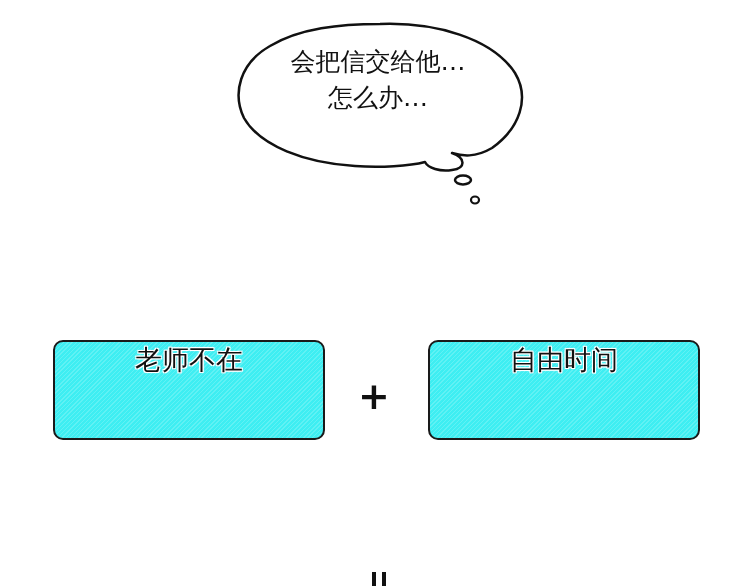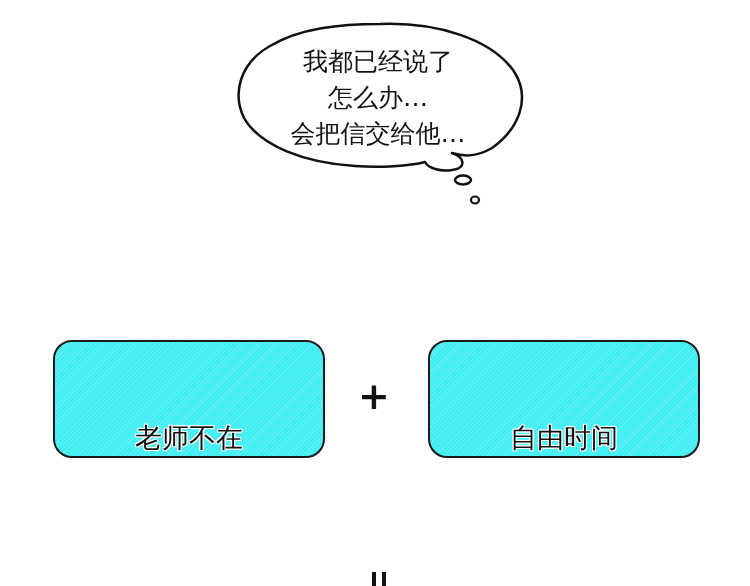--- a/index.html
+++ b/index.html
@@ -8,25 +8,25 @@
     background: #ffffff;
     font-family: "DejaVu Sans", "Liberation Sans", sans-serif;
   }
   .bubble-svg { position: absolute; left: 230px; top: 18px; }
   .bubble-text {
     position: absolute; left: 258px; top: 44px; width: 240px;
     text-align: center; font-size: 25px; line-height: 36px; color: #111;
   }
   .bubble-text div { white-space: nowrap; }
   .box {
-    position: absolute; top: 340px; height: 118px;
-    border: 2px solid #1a1a1a; border-radius: 19px;
+    position: absolute; top: 340px; height: 100px;
+    border: 2px solid #1a1a1a; border-radius: 10px;
     background: #3eeef2;
     background-image: repeating-linear-gradient(135deg, rgba(255,255,255,0.18) 0 1px, rgba(0,0,0,0) 1px 3px);
-    display: flex; align-items: flex-end; justify-content: center;
+    display: flex; align-items: flex-start; justify-content: center;
     box-sizing: border-box;
   }
   .box span {
     font-size: 27px; color: #111;
     text-shadow: 0 0 2px #fff, 0 0 2px #fff, 1px 1px 0 #fff, -1px -1px 0 #fff, 1px -1px 0 #fff, -1px 1px 0 #fff;
   }
   .box-left { left: 53px; width: 272px; }
   .box-right { left: 428px; width: 272px; }
   .plus {
     position: absolute; left: 358px; top: 376px; font-size: 38px; color: #111;
@@ -43,23 +43,22 @@
 <svg class="bubble-svg" width="300" height="195" viewBox="0 0 300 195">
   <path d="M150 6 C 205 4, 262 20, 285 55 C 300 80, 290 110, 262 130 C 245 140, 232 138, 222 135
            C 236 140, 236 150, 222 152 C 210 154, 198 150, 195 144
            C 180 148, 150 150, 125 148 C 75 145, 30 128, 14 100
            C 2 75, 10 45, 40 28 C 70 10, 110 6, 150 6 Z" fill="#ffffff" stroke="#111" stroke-width="2.5" stroke-linejoin="round"></path>
   <ellipse cx="233" cy="162" rx="8" ry="4.5" fill="none" stroke="#111" stroke-width="2.5"></ellipse>
   <ellipse cx="245" cy="182" rx="4" ry="3.5" fill="none" stroke="#111" stroke-width="2.2"></ellipse>
 </svg>
 
 <div class="bubble-text">
-  <div>我都已经说了</div>
+  <div>会把信交给他…</div>
   <div>怎么办…</div>
-  <div>会把信交给他…</div>
 </div>
 
 <div class="box box-left">
   <span>老师不在</span>
 </div>
 
 <div class="plus">+</div>
 
 <div class="box box-right">
   <span>自由时间</span>

